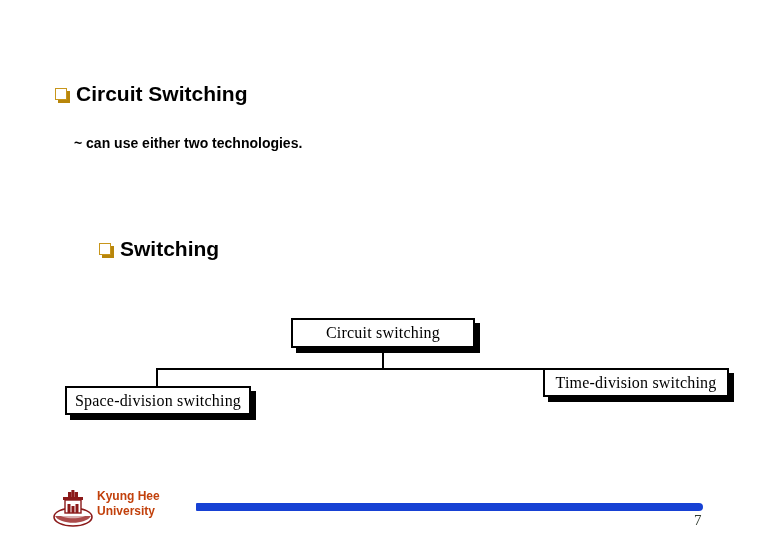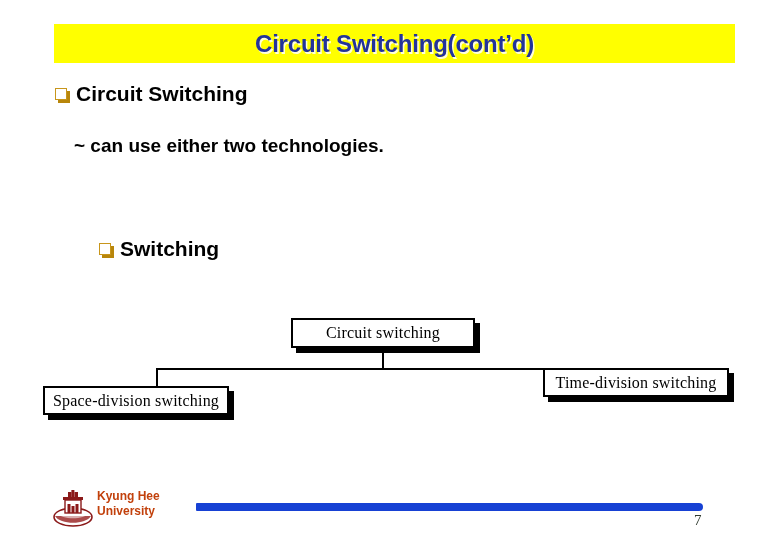--- a/index.html
+++ b/index.html
@@ -80,21 +80,21 @@
     line-height: 1.1;
   }
   #bullet-circuit-switching { left: 55px; top: 82px; }
   #bullet-switching        { left: 55px; top: 237px; margin-left: 44px; }
 
   #sub-line-technologies {
     position: absolute;
     left: 74px;
     top: 135px;
     font-family: "Liberation Sans", sans-serif;
-    font-size: 19px;
+    font-size: 14px;
     font-weight: bold;
     color: #000000;
     white-space: nowrap;
   }
 
   
   #diagram {
     position: absolute;
     left: 0;
     top: 0;
@@ -116,21 +116,21 @@
     font-family: "Liberation Serif", serif;
     font-size: 16px;
     color: #000000;
     white-space: nowrap;
     letter-spacing: 0.2px;
   }
   #node-circuit-switching {
     left: 291px;  top: 318px;  width: 184px; height: 30px;
   }
   #node-space-division {
-    left: 43px;   top: 386px;  width: 186px; height: 29px;
+    left: 65px;   top: 386px;  width: 186px; height: 29px;
   }
   #node-time-division {
     left: 519px;  top: 368px;  width: 186px; height: 29px; margin-left: 24px;
   }
   .connector {
     position: absolute;
     background: #000000;
   }
   
   #connector-stem { left: 382px; top: 348px; width: 2px; height: 21px; }
@@ -176,23 +176,20 @@
     font-family: "Liberation Serif", serif;
     font-size: 15px;
     color: #2f3a2f;
   }
 </style>
 </head>
 <body>
 
 <div id="slide">
 
-  <div id="title-banner">
-    <div id="title-text">Circuit Switching(cont’d)</div>
-  </div>
 
   <div class="bullet-line" id="bullet-circuit-switching">
     <span class="bullet-glyph"></span>
     <span class="bullet-text">Circuit Switching</span>
   </div>
 
   <div id="sub-line-technologies">~ can use either two technologies.</div>
 
   <div class="bullet-line" id="bullet-switching">
     <span class="bullet-glyph"></span>

